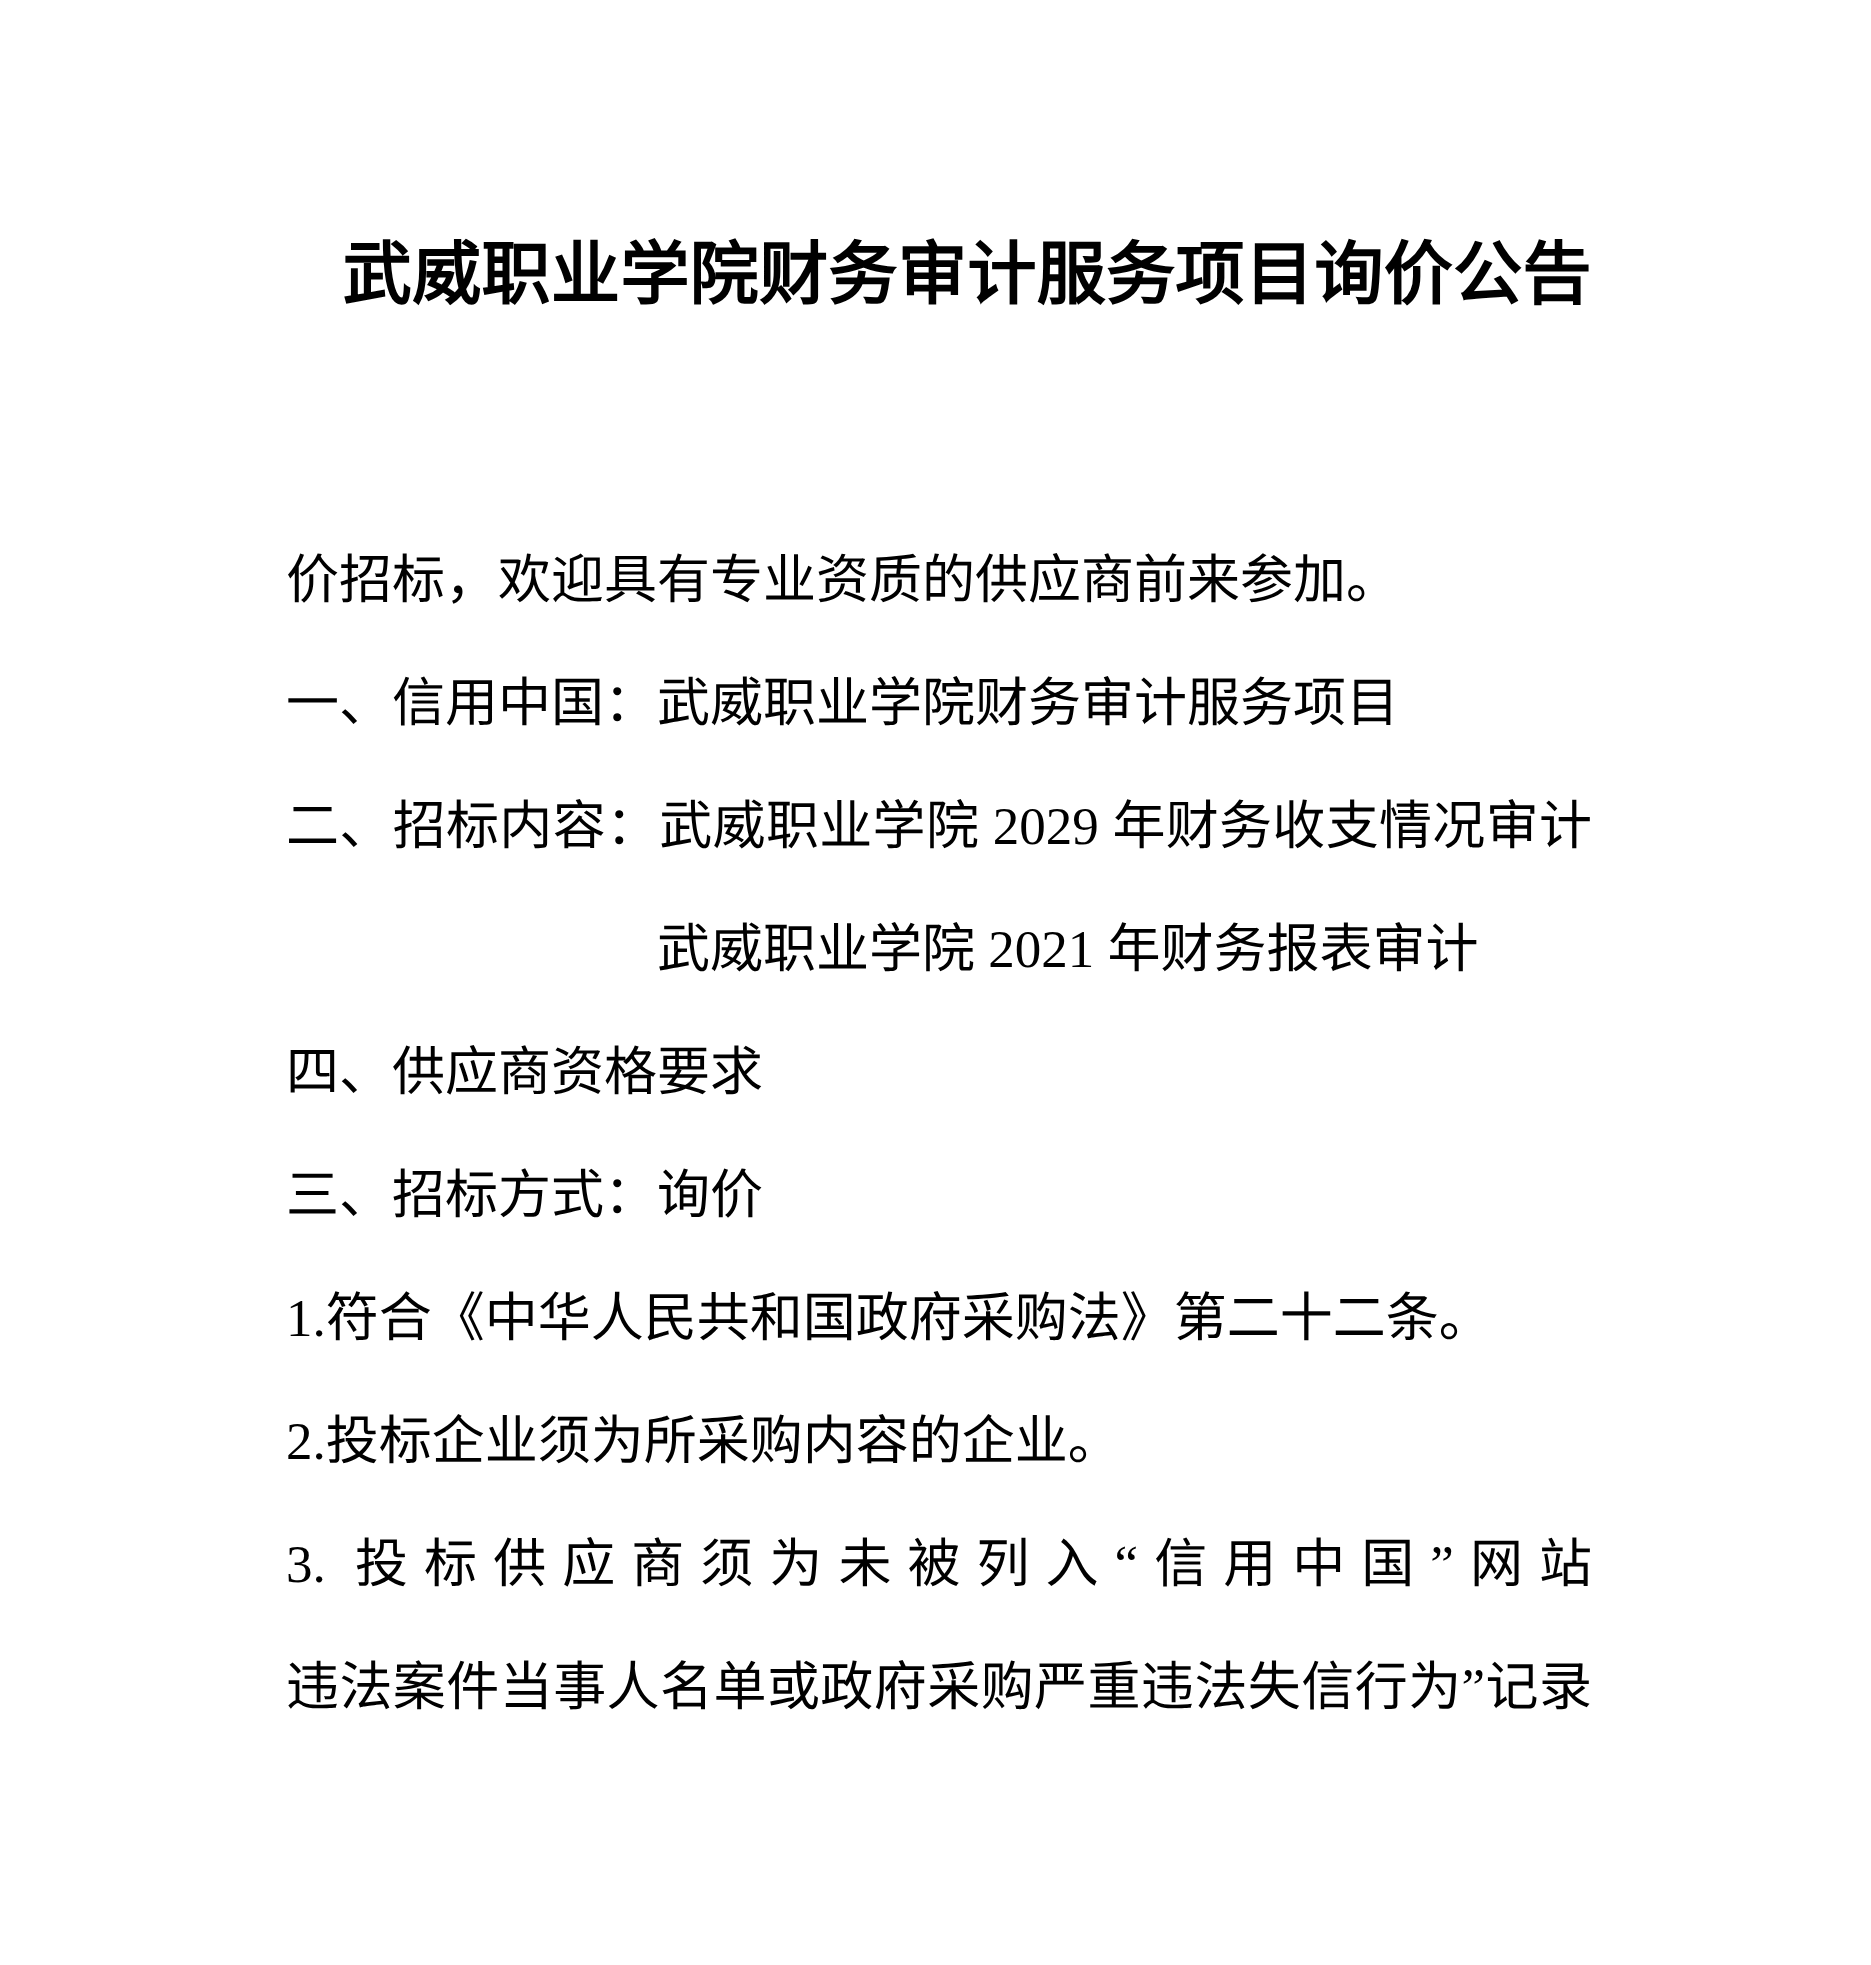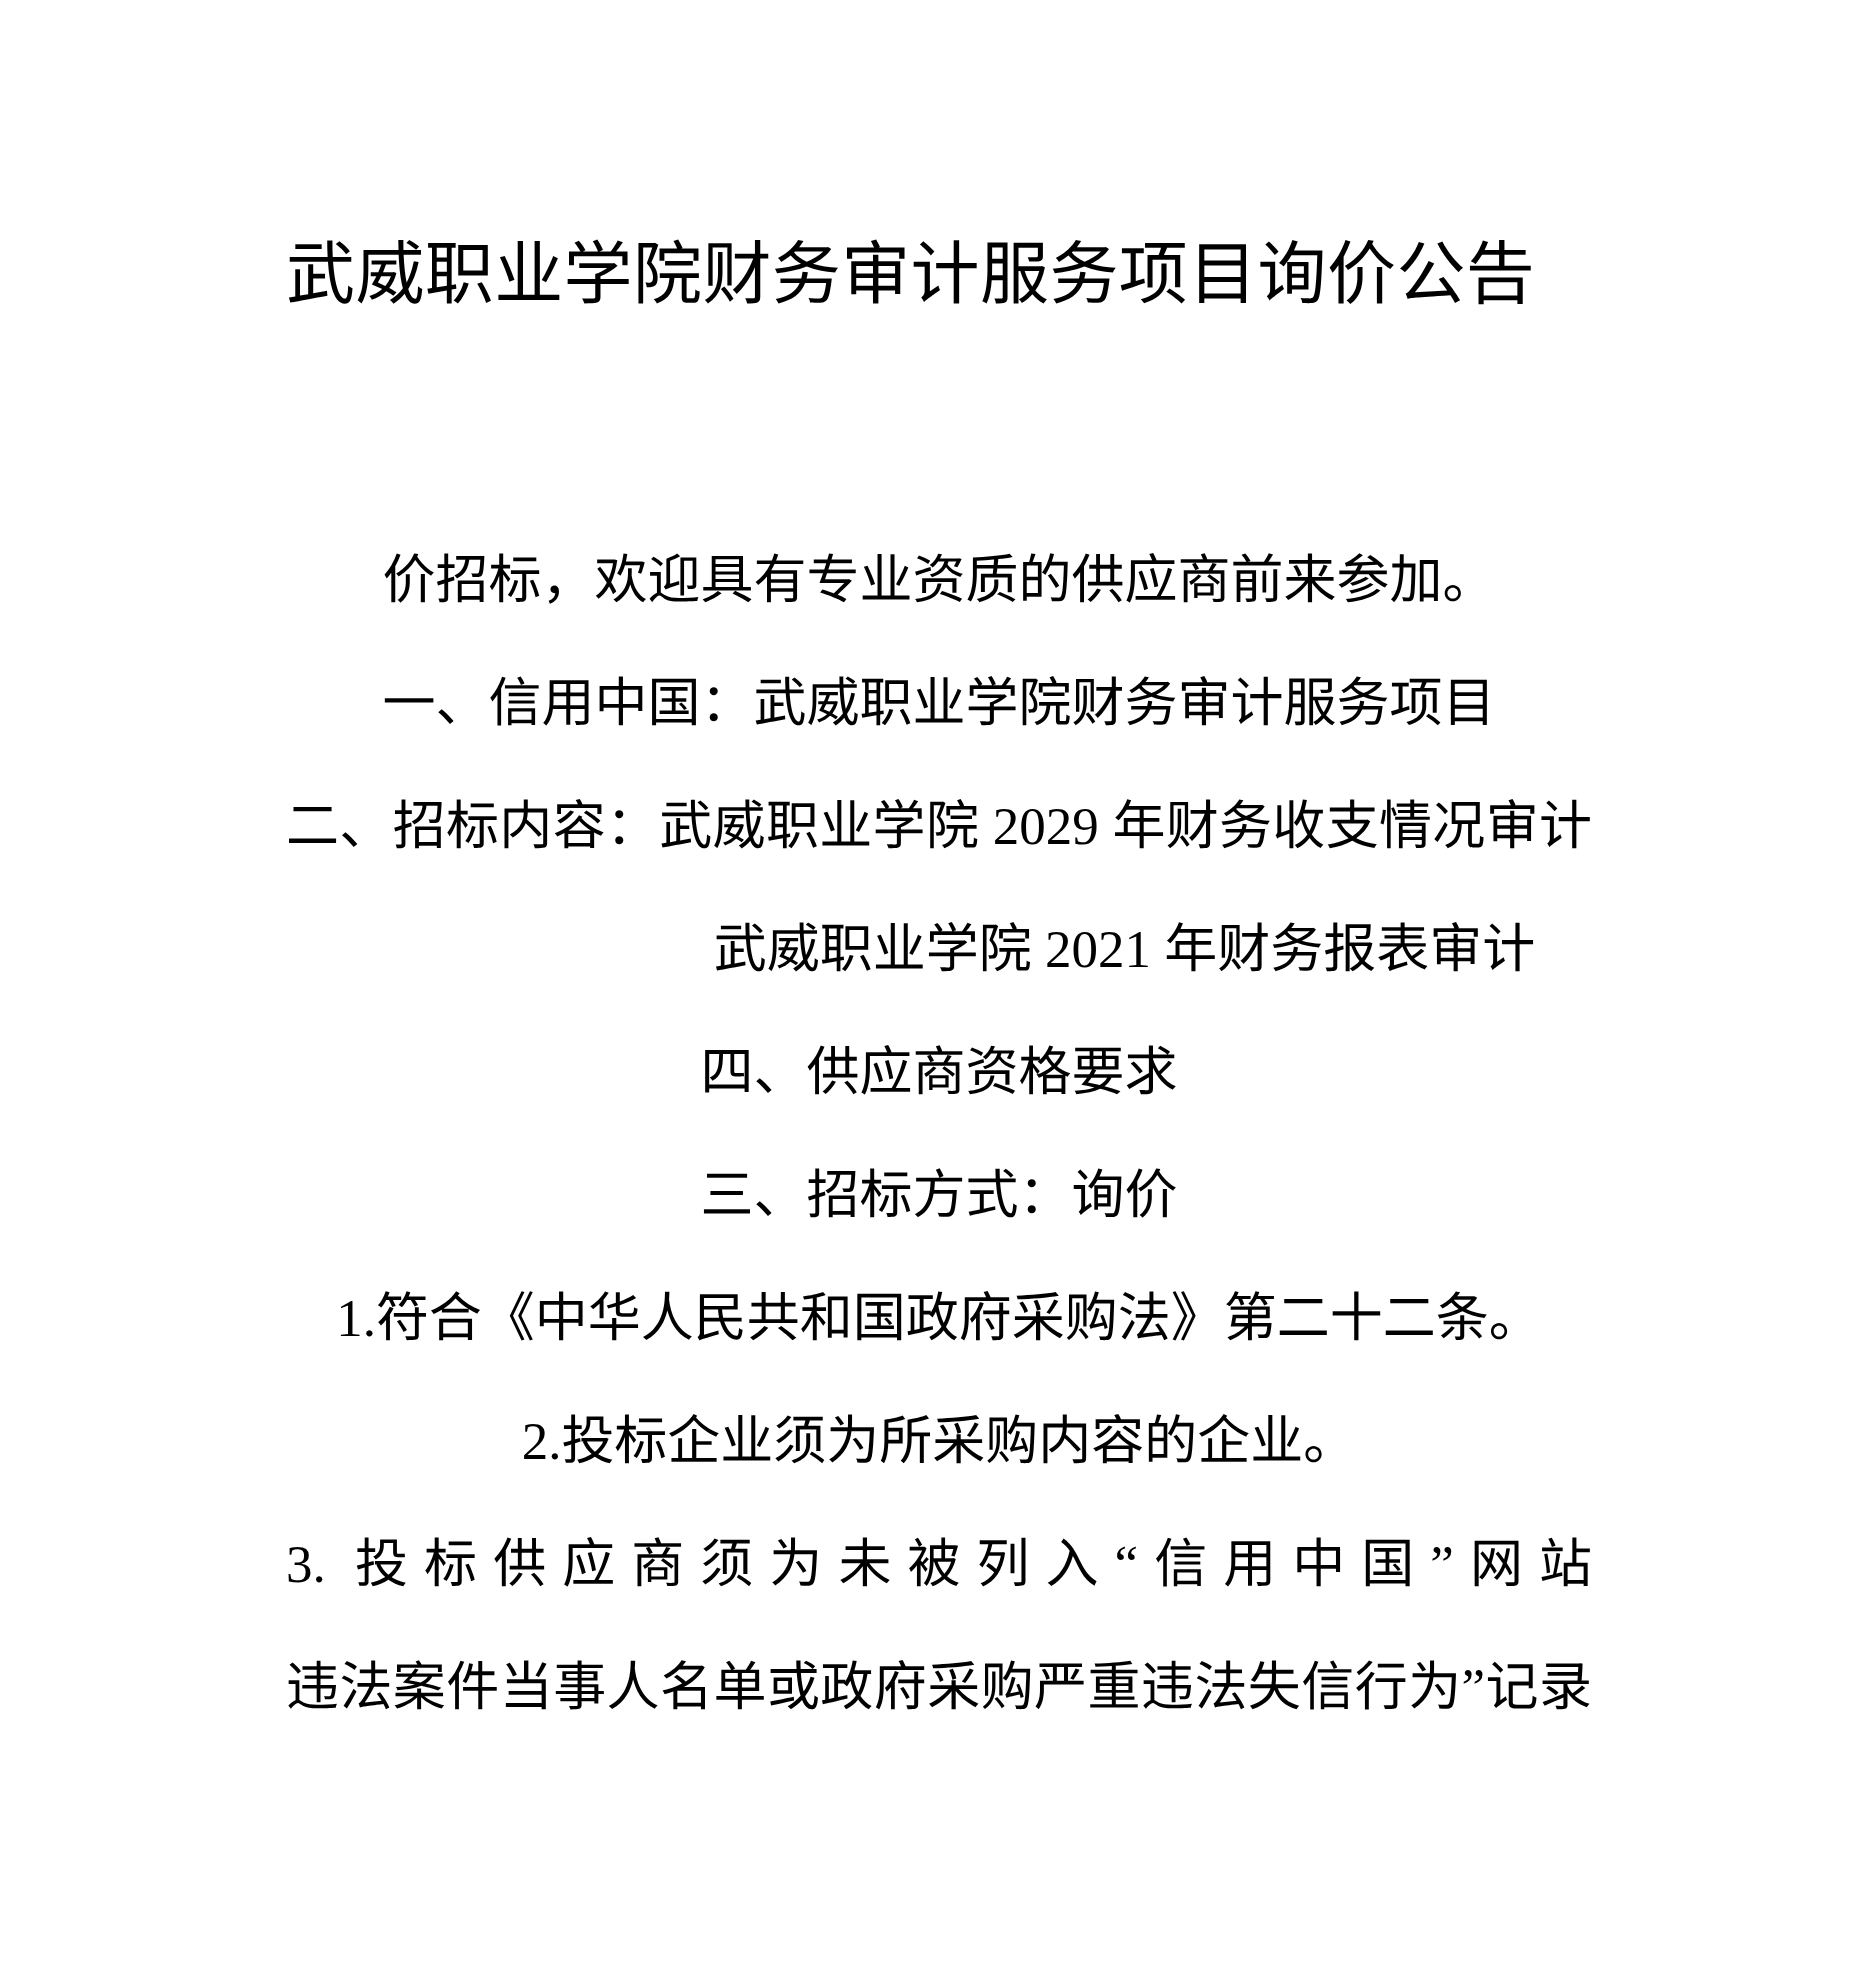--- a/index.html
+++ b/index.html
@@ -20,34 +20,34 @@
   .content {
     position: absolute;
     left: 286px;
     width: 1306px;
     top: 0;
   }
   .doc-title {
     margin-top: 236px;
     font-size: 69px;
     line-height: 79px;
-    font-weight: 400;
-    text-align: left;
+    font-weight: 700;
+    text-align: right;
     letter-spacing: 0.4px;
     white-space: nowrap;
   }
   .lines {
     margin-top: 204px;
     font-size: 53px;
   }
   .line {
     line-height: 123px;
     height: 123px;
     white-space: pre-wrap;
-    text-align: center;
+    text-align: left;
   }
   .justify {
     text-align: justify;
     text-align-last: justify;
   }
   .indent2 {
     text-indent: 2em;
   }
   .indent7 {
     padding-left: 7em;

